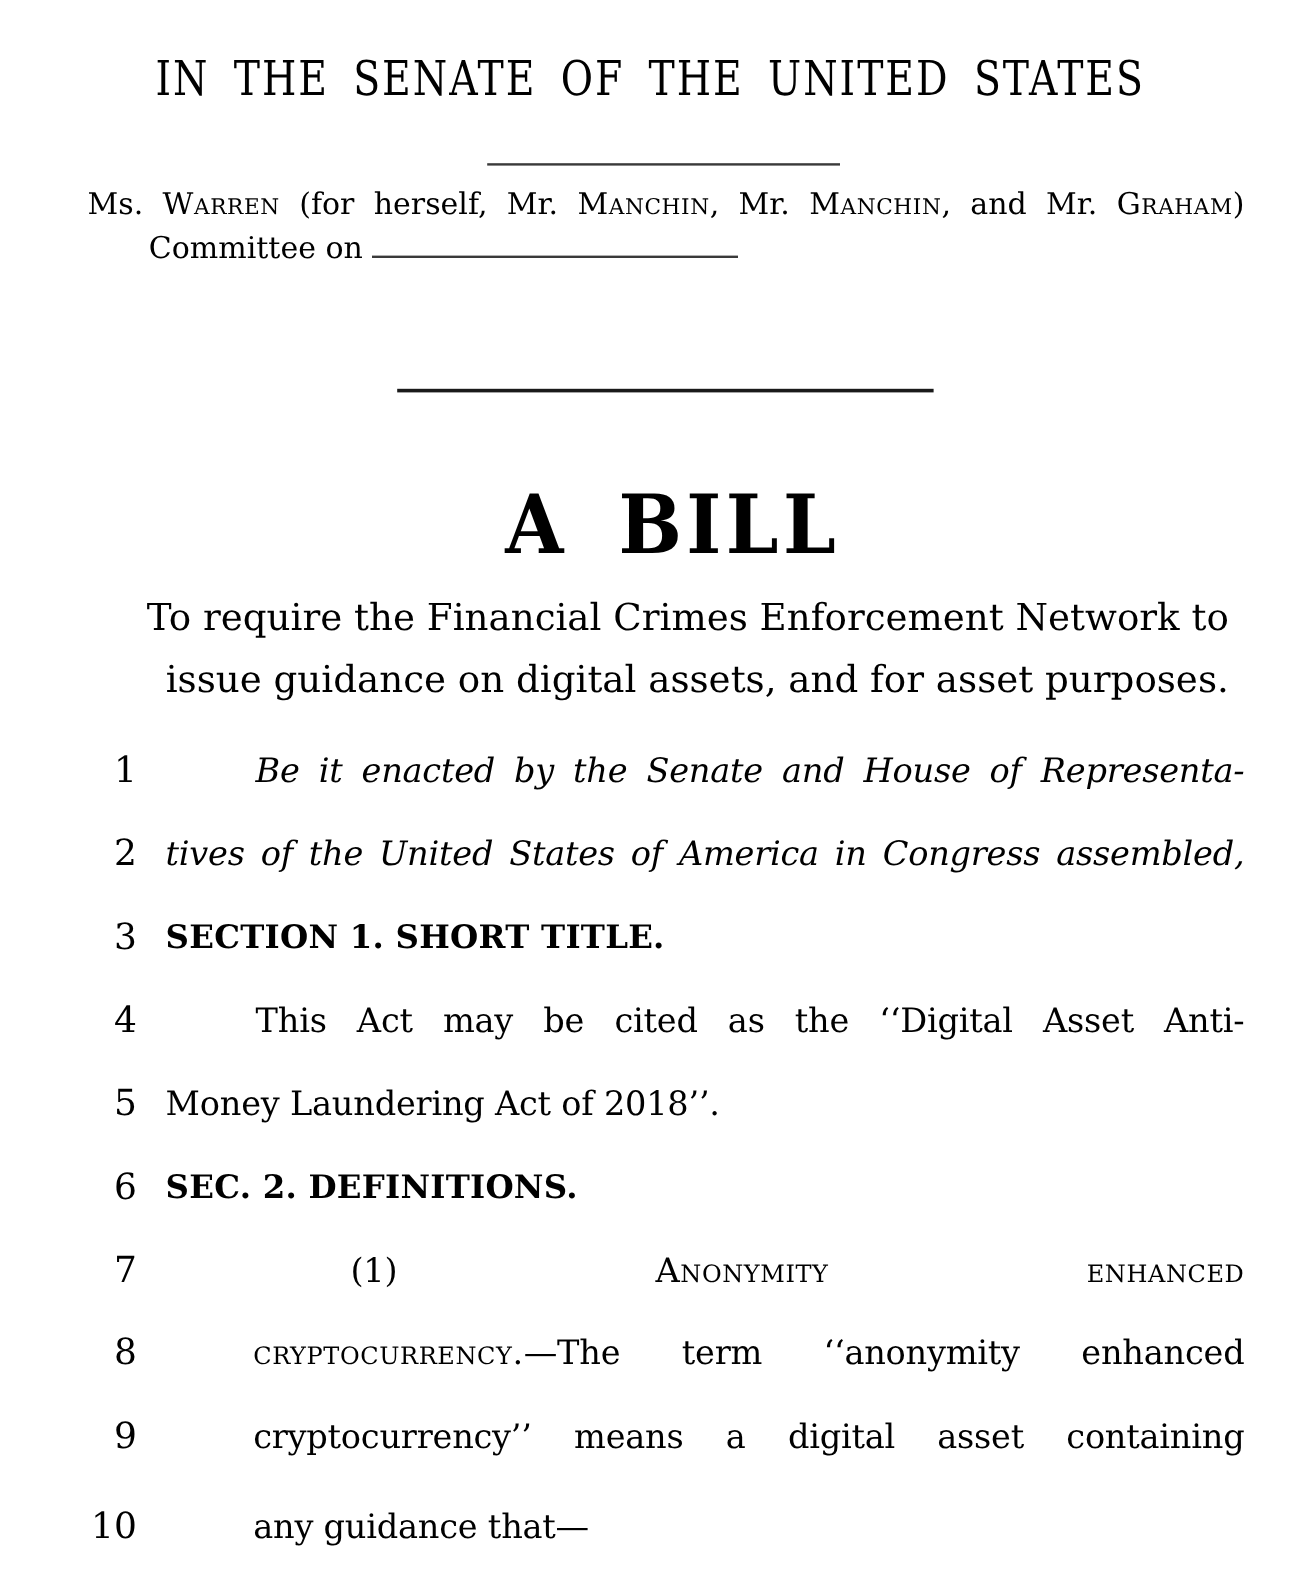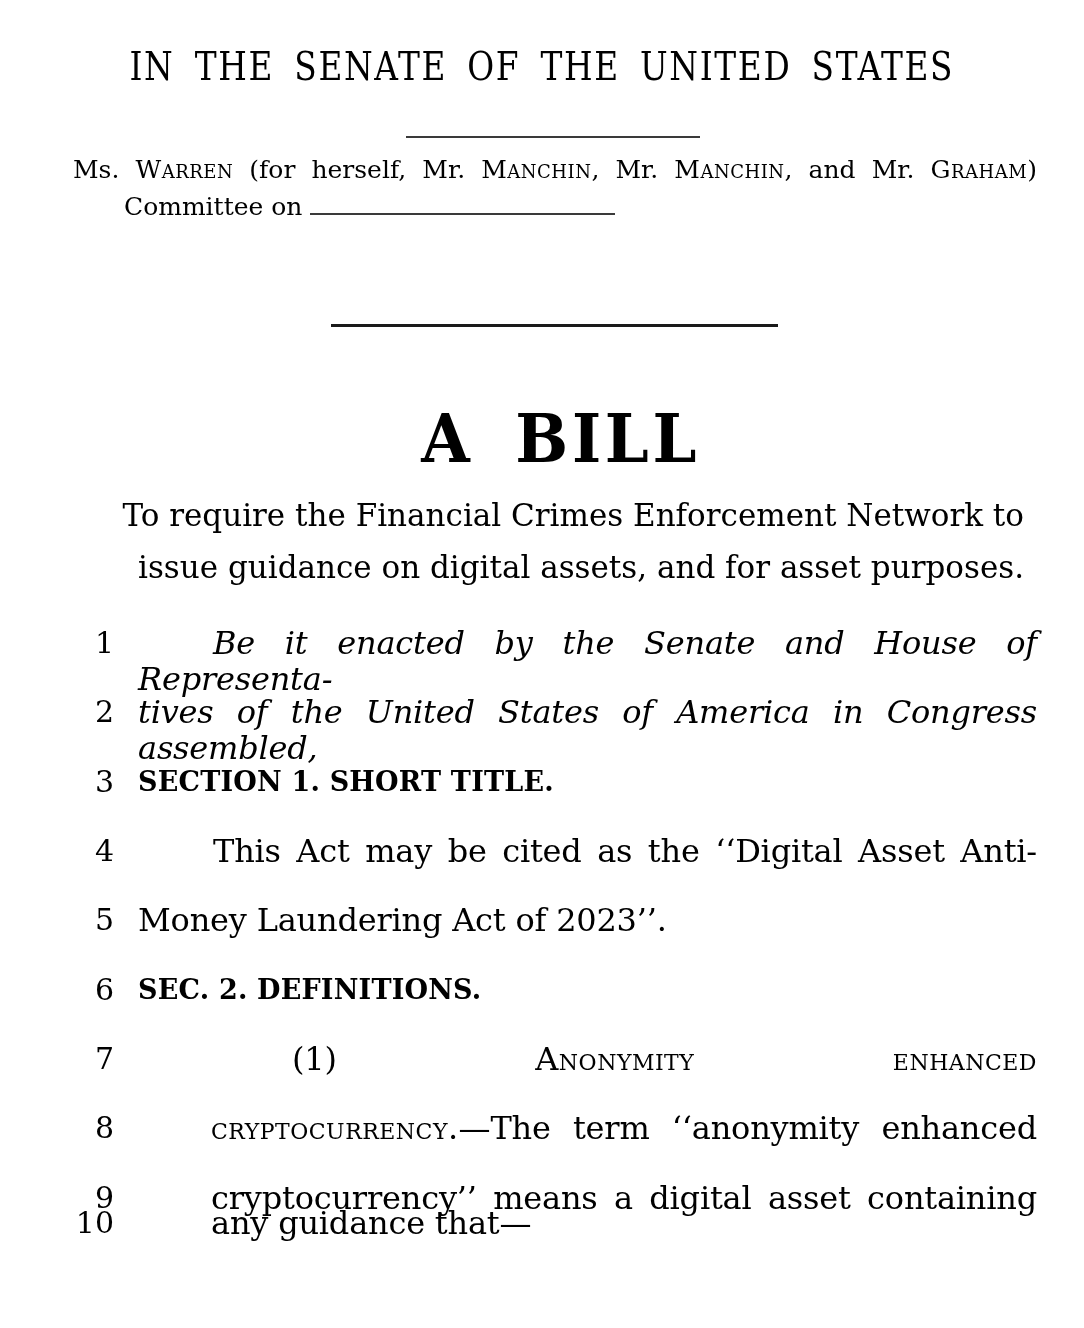--- a/index.html
+++ b/index.html
@@ -60,21 +60,21 @@
     text-align: right; font-size: 31px; line-height: 52px;
   }
 
   
   .row { position: absolute; left: 73px; width: 964px; }
   .lnum {
     position: absolute; left: 0; top: 0; width: 41px;
     text-align: right; font-size: 30px; line-height: 36px;
   }
   .ltext {
-    margin-left: 65px; font-size: 32px; line-height: 36px;
+    margin-left: 65px; font-size: 28px; line-height: 36px;
     letter-spacing: -0.2px;
   }
   .just { text-align: justify; text-align-last: justify; }
   .left { text-align: left; text-align-last: auto; }
   .italic { font-style: italic; }
   .sechead { font-weight: bold; font-size: 27px; letter-spacing: 0.2px; }
   .ind-p    { text-indent: 75px; }   
   .ind-item { text-indent: 154px; }  
   .ind-cont { margin-left: 138px; }  
 </style>
@@ -122,21 +122,21 @@
       <div class="ltext left sechead">SECTION 1. SHORT TITLE.</div>
     </div>
 
     <div class="row" style="top:833px">
       <span class="lnum">4</span>
       <div class="ltext just ind-p">This Act may be cited as the ‘‘Digital Asset Anti-</div>
     </div>
 
     <div class="row" style="top:902px">
       <span class="lnum">5</span>
-      <div class="ltext left">Money Laundering Act of 2023’’.</div>
+      <div class="ltext left">Money Laundering Act of 2018’’.</div>
     </div>
 
     <div class="row" style="top:972px">
       <span class="lnum">6</span>
       <div class="ltext left sechead">SEC. 2. DEFINITIONS.</div>
     </div>
 
     <div class="row" style="top:1041px">
       <span class="lnum">7</span>
       <div class="ltext just ind-item">
@@ -149,19 +149,19 @@
     <div class="row" style="top:1110px">
       <span class="lnum">8</span>
       <div class="ltext just ind-cont"><span class="sc">cryptocurrency.</span><span>—The term ‘‘anonymity enhanced</span></div>
     </div>
 
     <div class="row" style="top:1180px">
       <span class="lnum">9</span>
       <div class="ltext just ind-cont">cryptocurrency’’ means a digital asset containing</div>
     </div>
 
-    <div class="row" style="top:1205px">
+    <div class="row" style="top:1255px">
       <span class="lnum">10</span>
       <div class="ltext left ind-cont">any guidance that—</div>
     </div>
 
   </div>
 </div>
 
 </body></html>

